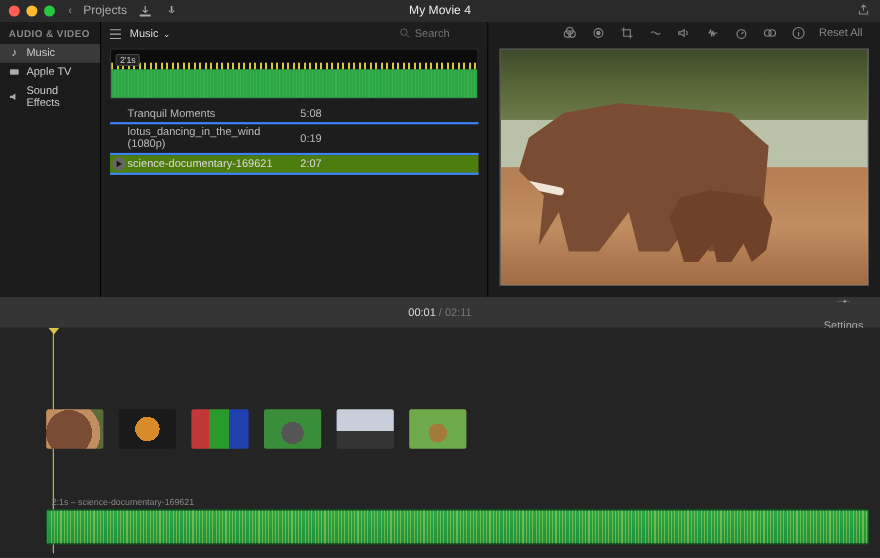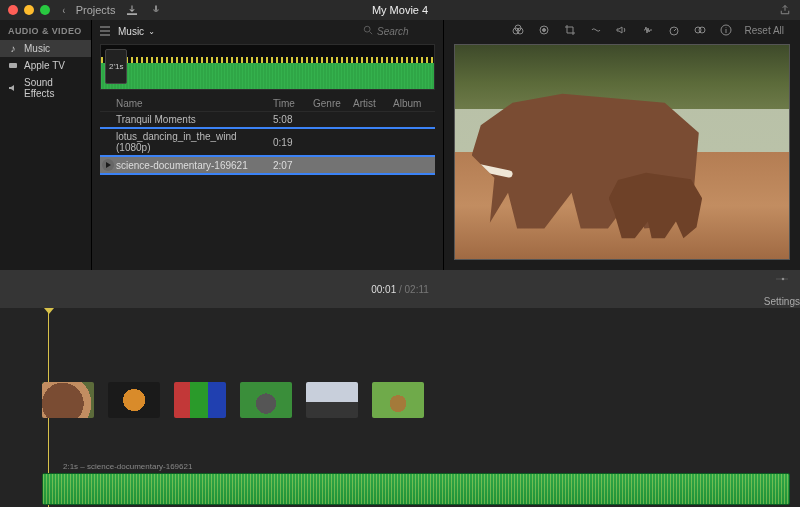--- a/index.html
+++ b/index.html
@@ -86,21 +86,21 @@
   .dropdown {
     display:flex; align-items:center; gap:4px;
     cursor:pointer; color:#ddd;
   }
   .search-wrap {
     margin-left:auto; display:flex; align-items:center; gap:4px;
     color:#666;
   }
   .search-wrap input {
     background:transparent; border:none; outline:none;
-    color:#aaa; width:60px; font-size:10px;font-style:italic;
+    color:#aaa; width:60px; font-size:10px;
   }
 
   .wave-big {
     height: 46px;
     margin: 2px 8px;
     border:1px solid #2d2d2d;
     background:#0c0c0c;
     position:relative; overflow:hidden;
   }
   .wave-big .green {
@@ -108,34 +108,34 @@
     background:
       repeating-linear-gradient(90deg, #34b14d 0 1px, #2fa646 1px 3px);
   }
   .wave-big .yellow {
     position:absolute; left:0; right:0; bottom:60%; height:12%;
     background: repeating-linear-gradient(90deg, #d6c93a 0 2px, transparent 2px 5px);
   }
   .wave-big .tag {
     position:absolute; left:4px; top:4px;
     background:#222; border:1px solid #444;
-    font-size:8px; padding:12px 3px; color:#ccc; border-radius:2px;
+    font-size:8px; padding:0 3px; color:#ccc; border-radius:2px;
   }
 
   .track-table { padding: 4px 8px 0 8px; }
   .thead, .trow {
     display:grid;
     grid-template-columns: 14px 1fr 40px 40px 40px 40px;
     align-items:center;
     font-size:10px;
     padding: 2px 2px;
   }
   .thead { color:#888; border-bottom: 1px solid #2a2a2a; }
   .trow { color:#bbb; border-bottom: 2px solid #3b82f6; cursor:pointer; }
-  .trow.selected { background:#737373; color:#ddd; }
+  .trow.selected { background:#4d7c0f; color:#ddd; }
   .play-btn {
     width:12px; height:12px;
     border-radius:50%;
     background:#666;
     display:flex; align-items:center; justify-content:center;
   }
   .play-btn svg { width:6px; height:6px; fill:#1a1a1a; }
 
   
   .viewer {
@@ -176,23 +176,23 @@
     transform: rotate(12deg);
   }
   .elephant2 {
     position:absolute; left:46%; bottom:8%; width:28%; height:34%;
     background:#6e4128;
     clip-path: polygon(6% 60%, 0% 40%, 10% 15%, 40% 5%, 88% 14%, 100% 40%, 94% 80%, 80% 95%, 72% 72%, 60% 95%, 46% 95%, 42% 72%, 28% 95%, 14% 95%);
   }
 
   
   .lower-toolbar {
-    height:38px; background:#353535;
+    height:28px; background:#353535;
     display:flex; align-items:center; position:relative;
-    font-size:10px; padding:0 0;
+    font-size:10px; padding:0 15px;
     color:#aaa;
   }
   .time-disp { position:absolute; left:50%; transform:translateX(-50%); color:#ddd; }
   .time-disp .total { color:#777; }
   .lower-toolbar .settings { margin-left:auto; display:flex; align-items:center; gap:10px;flex-direction:column; }
 
   .timeline {
     height: 215px;
     background:#242424;
     position:relative;
@@ -229,21 +229,21 @@
     border:1px solid #0d5a22;
     border-radius:2px;
   }
   .audio-track .peaks {
     position:absolute; inset:0;
     background:
       repeating-linear-gradient(90deg, rgba(214,201,58,.7) 0 1px, transparent 1px 3px);
     mix-blend-mode: screen; opacity:.55;
   }
   .audio-track .label {
-    position:absolute; left:20px; top:-12px;
+    position:absolute; left:4px; top:-12px;
     font-size:8px; color:#888;
   }
 </style>
 </head>
 <body>
 
 <div class="titlebar">
   <div class="traffic">
     <span class="r"></span>
     <span class="y"></span>
@@ -324,28 +324,20 @@
       </div>
     </div>
 
     <div class="wave-big">
       <div class="green"></div>
       <div class="yellow"></div>
       <div class="tag">2'1s</div>
     </div>
 
     <div class="track-table">
-      <div class="thead">
-        <span></span>
-        <span>Name</span>
-        <span>Time</span>
-        <span>Genre</span>
-        <span>Artist</span>
-        <span>Album</span>
-      </div>
 
       <div class="trow">
         <span></span>
         <span>Tranquil Moments</span>
         <span>5:08</span>
         <span></span>
           <span></span>
           <span></span>
       </div>
       <div class="trow">

